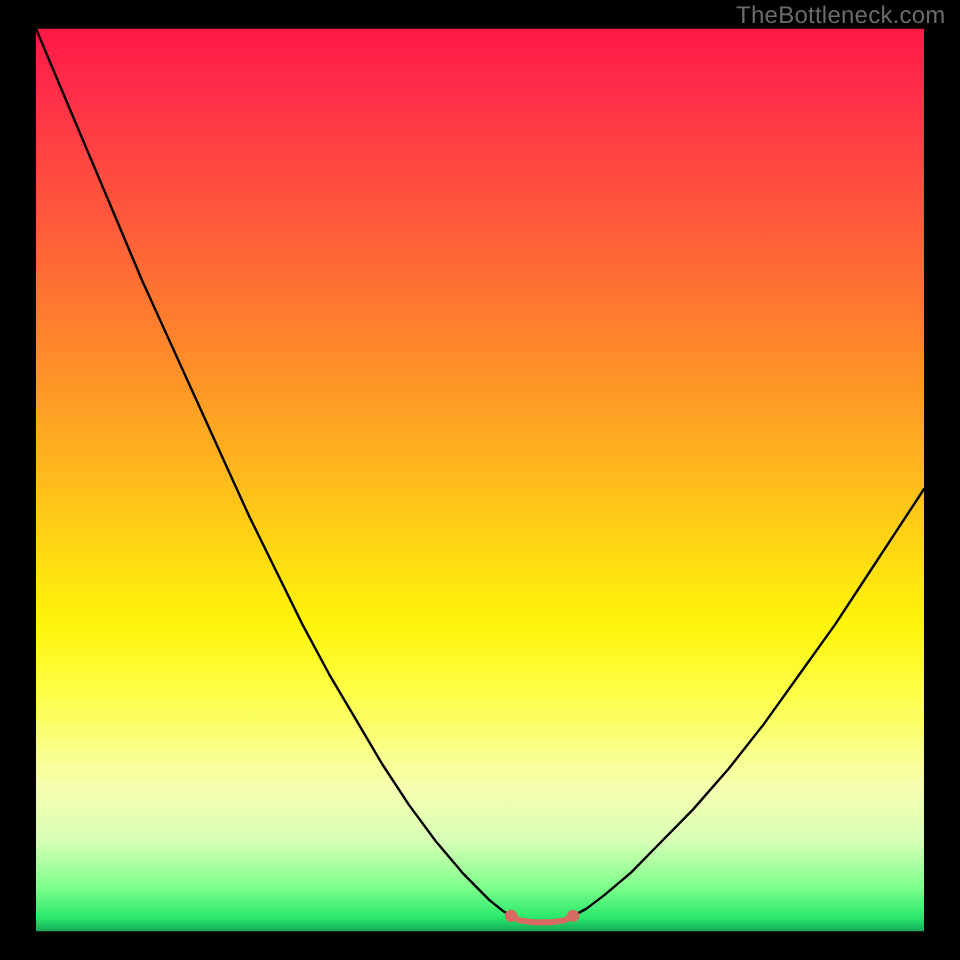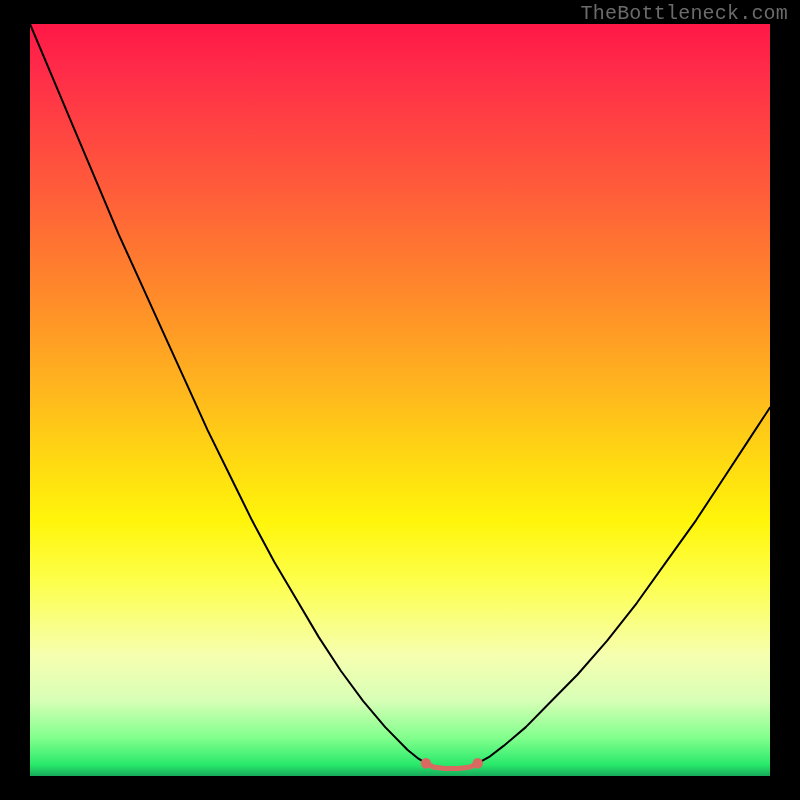--- a/index.html
+++ b/index.html
@@ -15,21 +15,21 @@
     left: 0;
     top: 0;
     width: 800px;
     height: 800px;
     background: #000;
   }
   .watermark {
     position: absolute;
     top: 2px;
     right: 12px;
-    font-family: Liberation Mono, monospace;
+    font-family: Liberation Sans, sans-serif;
     font-size: 20px;
     color: #6b6b6b;
     letter-spacing: 0.2px;
   }
   .plot {
     position: absolute;
     left: 30px;
     top: 24px;
     width: 740px;
     height: 752px;

